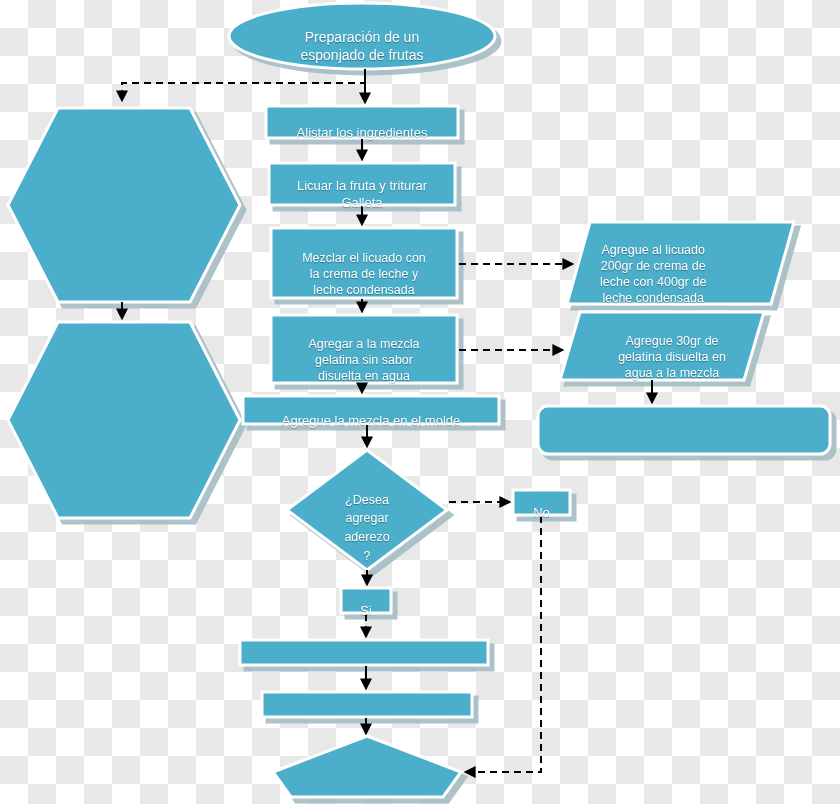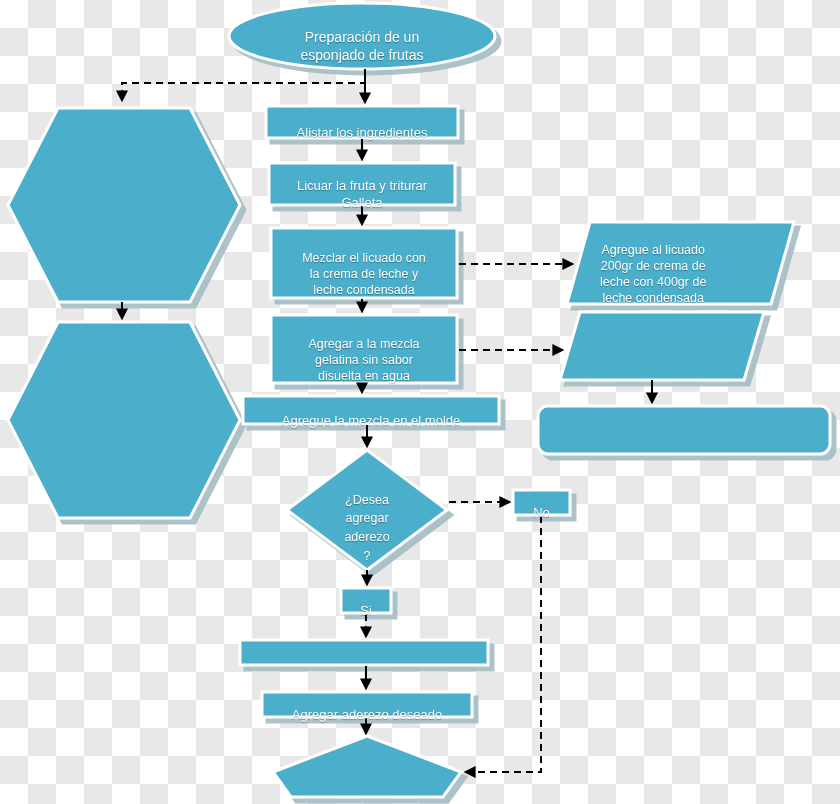--- a/index.html
+++ b/index.html
@@ -186,29 +186,31 @@
 gelatina sin sabor
 disuelta en agua</div>
 
     <div class="node-label t13" style="left:245px;top:396px;width:252px;height:28px;">Agregue la mezcla en el molde</div>
 
     <div class="node-label t12" style="left:600px;top:224px;width:176px;height:78px;text-align:center;justify-content:flex-start;">Agregue al licuado
 200gr de crema de
 leche con 400gr de
 leche condensada</div>
 
+    <div class="node-label t12" style="left:594px;top:314px;width:156px;height:64px;">Agregue 30gr de
+gelatina disuelta en
+agua a la mezcla</div>
 
 
     <div class="node-label t12" style="left:327px;top:474px;width:80px;height:86px;line-height:1.5;">¿Desea
 agregar
 aderezo
 ?</div>
 
     <div class="node-label t13" style="left:515px;top:490px;width:53px;height:25px;">No</div>
 
     <div class="node-label t13" style="left:343px;top:588px;width:46px;height:25px;">Si</div>
 
 
-    <div class="node-label t13" style="left:264px;top:692px;width:206px;height:25px;">Agregar aderezo deseado</div>
 
   </div>
 
 </div>
 
 </body></html>

